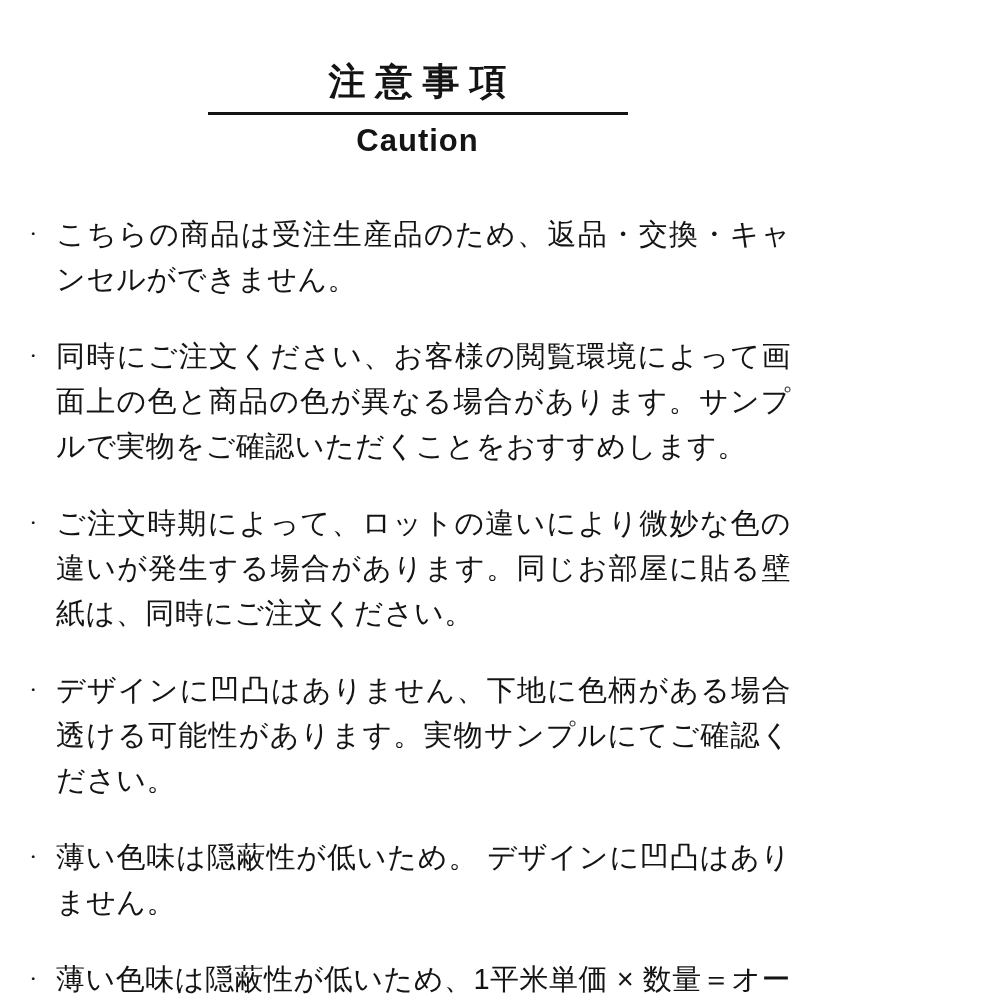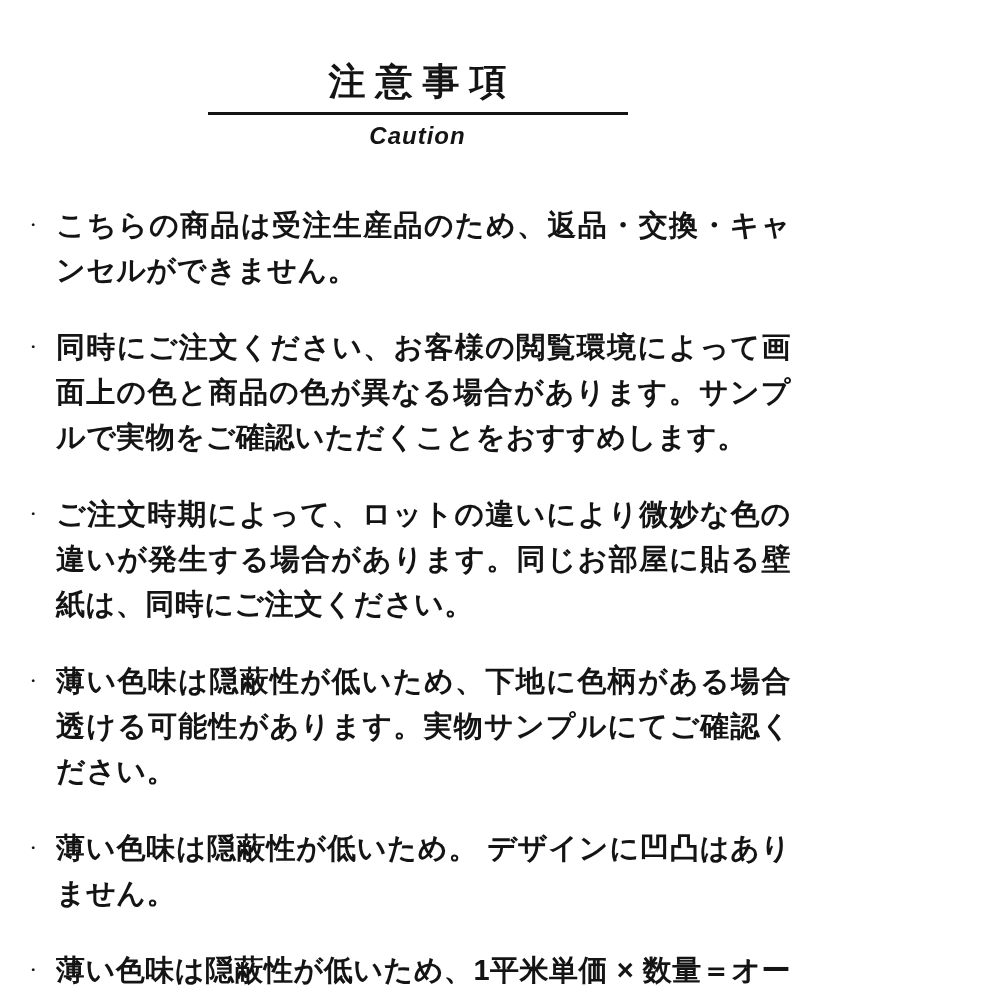--- a/index.html
+++ b/index.html
@@ -30,23 +30,22 @@
     line-height: 1.2;
     margin: 0;
   }
   .divider {
     width: 420px;
     height: 3px;
     background: #141414;
     margin: 8px auto 7px auto;
   }
   .subtitle {
-    font-size: 24px;
+    font-size: 31px;
     font-weight: 700;
-    font-style: italic;
     letter-spacing: 1px;
     line-height: 1.2;
     margin: 0;
   }
   .notes {
     list-style: none;
     margin: 52px 44px 0 20px;
     padding: 0;
   }
   .note {
@@ -62,21 +61,20 @@
     width: 36px;
     font-size: 18px;
     line-height: 45px;
     text-align: left;
     padding-left: 4px;
     box-sizing: border-box;
   }
   .note .note-text {
     flex: 1 1 auto;
     text-align: justify;
-    font-weight: bold;
   }
 </style>
 </head>
 <body>
 
 <div class="page">
 
   <div class="header">
     <h1 class="title">注意事項</h1>
     <div class="divider"></div>
@@ -91,21 +89,21 @@
     <li class="note">
       <span class="bullet">・</span>
       <span class="note-text">同時にご注文ください、お客様の閲覧環境によって画面上の色と商品の色が異なる場合があります。サンプルで実物をご確認いただくことをおすすめします。</span>
     </li>
     <li class="note">
       <span class="bullet">・</span>
       <span class="note-text">ご注文時期によって、ロットの違いにより微妙な色の違いが発生する場合があります。同じお部屋に貼る壁紙は、同時にご注文ください。</span>
     </li>
     <li class="note">
       <span class="bullet">・</span>
-      <span class="note-text">薄い色味は隠蔽性が低いため、下地に色柄がある場合透ける可能性があります。実物サンプルにてご確認ください。</span>
+      <span class="note-text">デザインに凹凸はありません、下地に色柄がある場合透ける可能性があります。実物サンプルにてご確認ください。</span>
     </li>
     <li class="note">
       <span class="bullet">・</span>
       <span class="note-text">薄い色味は隠蔽性が低いため。 デザインに凹凸はありません。</span>
     </li>
     <li class="note">
       <span class="bullet">・</span>
       <span class="note-text">薄い色味は隠蔽性が低いため、1平米単価 × 数量＝オーダー価格となるようになっています。</span>
     </li>
   </ul>

